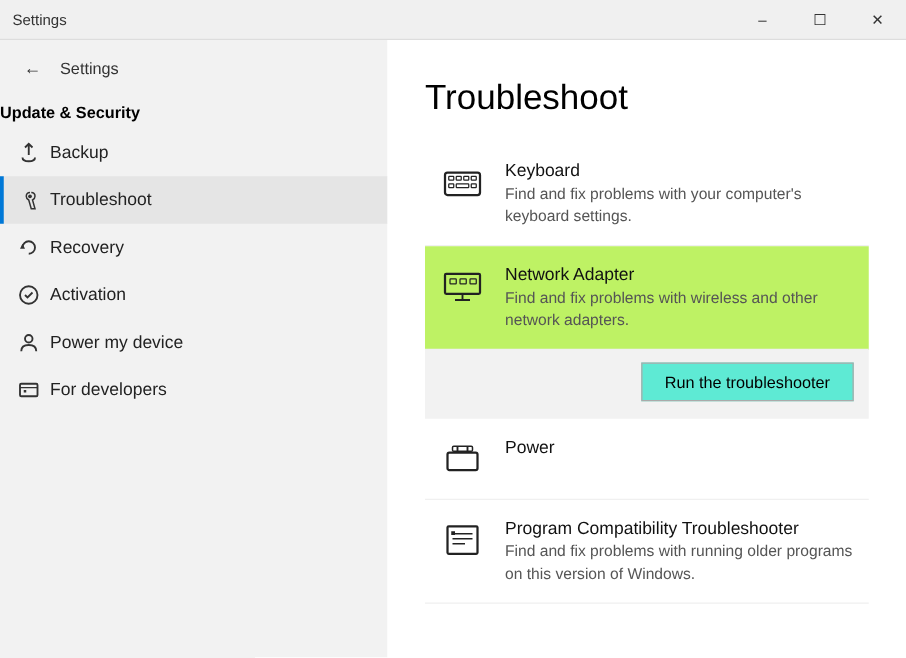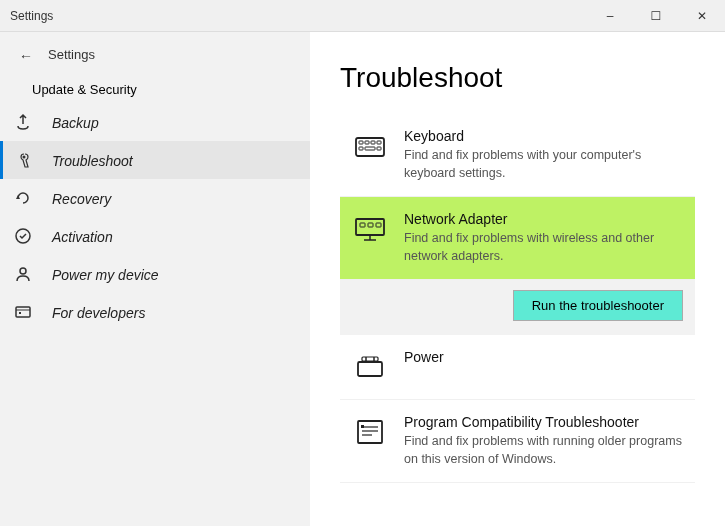--- a/index.html
+++ b/index.html
@@ -96,37 +96,36 @@
       font-size: 13px;
       color: #555;
     }
     .search-icon-char {
       font-size: 13px;
       color: #666;
     }
 
     .sidebar-section-title {
       font-size: 13px;
-      font-weight: 400;
-      padding: 6px 14px 6px 32px;
+      font-weight: 700;
+      padding: 6px 14px 6px 0;
       color: #000;
     }
 
     .sidebar-items {
       flex: 1;
     }
 
     .sidebar-item {
       display: flex;
-      align-items: flex-end;
+      align-items: flex-start;
       padding: 10px 14px;
       cursor: pointer;
       position: relative;
-      gap: 20px;
-      font-style: italic;
+      gap: 8px;
     }
     .sidebar-item.active {
       background: #e5e5e5;
     }
     .sidebar-item.active::before {
       content: '';
       position: absolute;
       left: 0;
       top: 0;
       bottom: 0;

